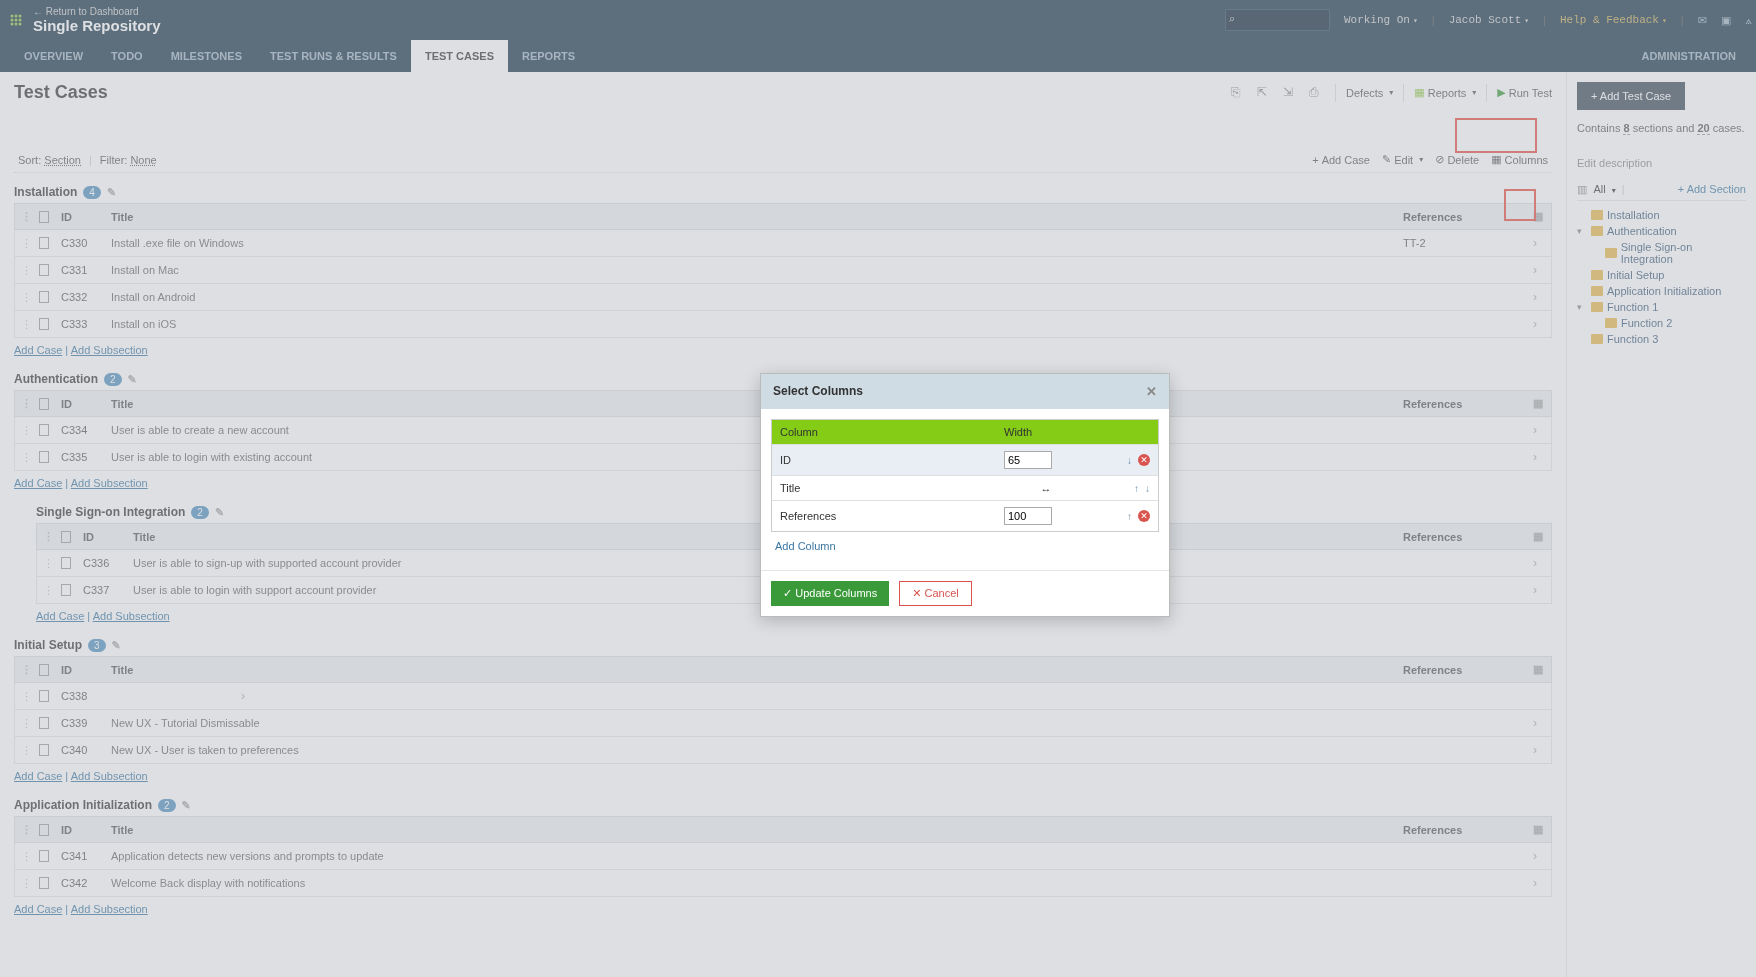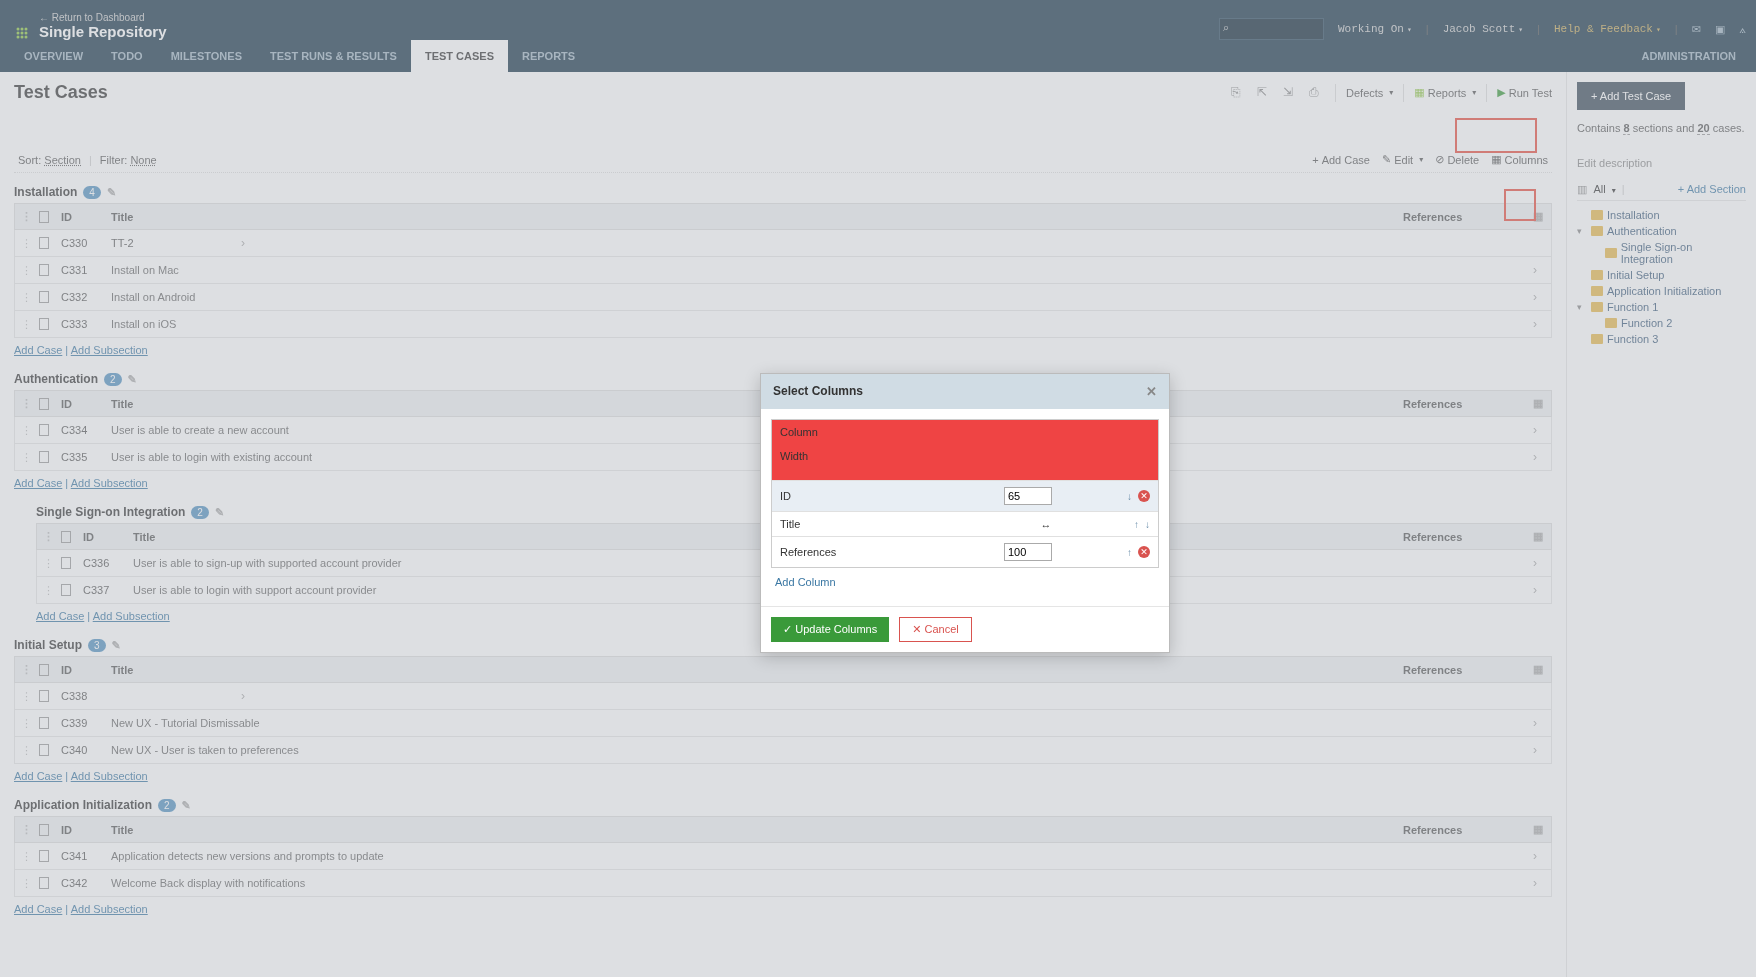--- a/index.html
+++ b/index.html
@@ -1,19 +1,19 @@
 <!DOCTYPE html>
 <html><head>
 <meta charset="utf-8">
 <style>
 * { box-sizing: border-box; margin: 0; padding: 0; }
 body { font-family: Arial, Helvetica, sans-serif; font-size: 12px; color: #333; background: #f5f5f5; width: 1756px; height: 977px; position: relative; overflow: hidden; }
 
 
-.top-header { background: #163448; color: #fff; height: 40px; display: flex; align-items: flex-end; padding: 0 10px; }
+.top-header { background: #163448; color: #fff; height: 40px; display: flex; align-items: center; padding: 0 4px; }
 .return-link { font-size: 10px; color: #ccc; margin-left: 10px; }
 .app-title { font-size: 15px; font-weight: bold; color: #fff; margin-left: 10px; }
 .header-stack { display: flex; flex-direction: column; }
 .top-header-right { margin-left: auto; display: flex; align-items: center; gap: 14px; font-size: 11px; }
 .search-box { background: #0d2535; border: 1px solid #2a4a5f; height: 22px; width: 105px; color: #fff; padding: 0 4px; }
 .top-link { color: #ccc; cursor: pointer; font-family: Liberation Mono, monospace; }
 .top-link.help { color: #c9a958; }
 .caret { font-size: 8px; margin-left: 3px; }
 .logo-dots { width: 14px; height: 14px; display: inline-block; margin-left: 5px; }
 
@@ -78,21 +78,21 @@
 .tree-indent-1 { padding-left: 14px; }
 .tree-caret { width: 10px; color: #888; font-size: 9px; }
 
 
 .overlay { position: absolute; inset: 0; background: rgba(180,185,190,0.45); z-index: 100; }
 .modal { position: absolute; left: 760px; top: 373px; width: 410px; background: #fff; border: 1px solid #bbb; z-index: 101; box-shadow: 0 4px 16px rgba(0,0,0,0.2); }
 .modal-header { background: #d0dce4; padding: 10px 12px; font-size: 12px; font-weight: bold; color: #333; display: flex; }
 .modal-close { margin-left: auto; color: #888; cursor: pointer; font-size: 13px; }
 .modal-body { padding: 10px; }
 .col-table { border: 1px solid #ccc; width: 100%; font-size: 11px; }
-.col-table .head { display: flex; background: #ef4444; flex-direction: column; }
+.col-table .head { display: flex; background: #84cc16; }
 .col-table .crow { display: flex; border-top: 1px solid #e0e0e0; align-items: center; }
 .col-table .crow.sel { background: #e8eef4; }
 .col-table .ccell { padding: 6px 8px; }
 .cc-name { flex: 1; }
 .cc-width { width: 100px; }
 .cc-actions { width: 62px; display: flex; justify-content: flex-end; gap: 6px; align-items: center; padding-right: 6px; }
 .width-input { width: 48px; border: 1px solid #aaa; font-size: 11px; padding: 2px 3px; }
 .arr-up, .arr-down { color: #6a8daa; font-size: 10px; cursor: pointer; }
 .del-x { background: #d9534f; color: #fff; border-radius: 50%; width: 12px; height: 12px; font-size: 9px; display: inline-flex; align-items: center; justify-content: center; cursor: pointer; }
 .add-col-link { color: #3a77a3; font-size: 11px; padding: 8px 4px; display: inline-block; cursor: pointer; }
@@ -213,20 +213,23 @@
             <div class="cell col-title">Title</div>
             <div class="cell col-ref">References</div>
             <div class="cell col-cols">▦</div>
           </div>
           <div class="row">
             <div class="cell col-drag">⋮</div>
             <div class="cell col-check">
               <span class="checkbox"></span>
             </div>
             <div class="cell col-id">C330</div>
+            <div class="cell col-title">
+              <span class="case-link">Install .exe file on Windows</span>
+            </div>
             <div class="cell col-ref">TT-2</div>
             <div class="cell col-arrow">›</div>
           </div>
           <div class="row">
             <div class="cell col-drag">⋮</div>
             <div class="cell col-check">
               <span class="checkbox"></span>
             </div>
             <div class="cell col-id">C331</div>
             <div class="cell col-title">

